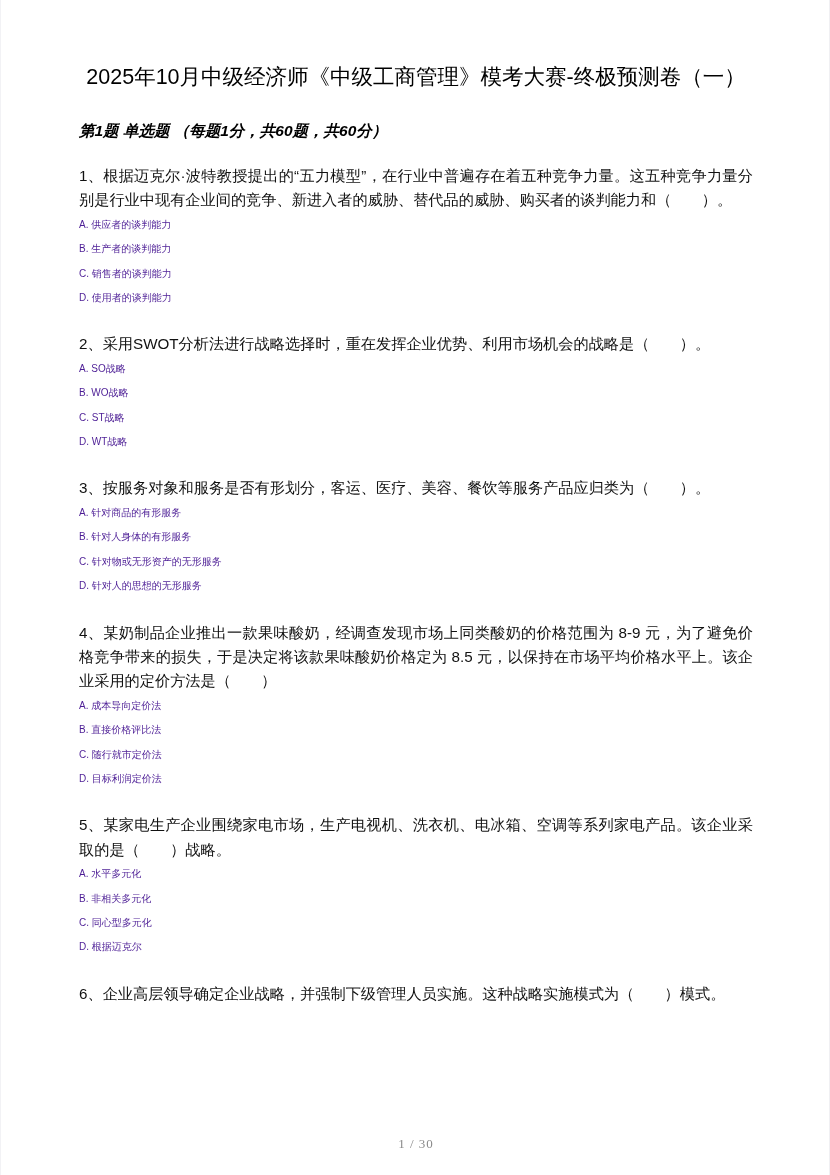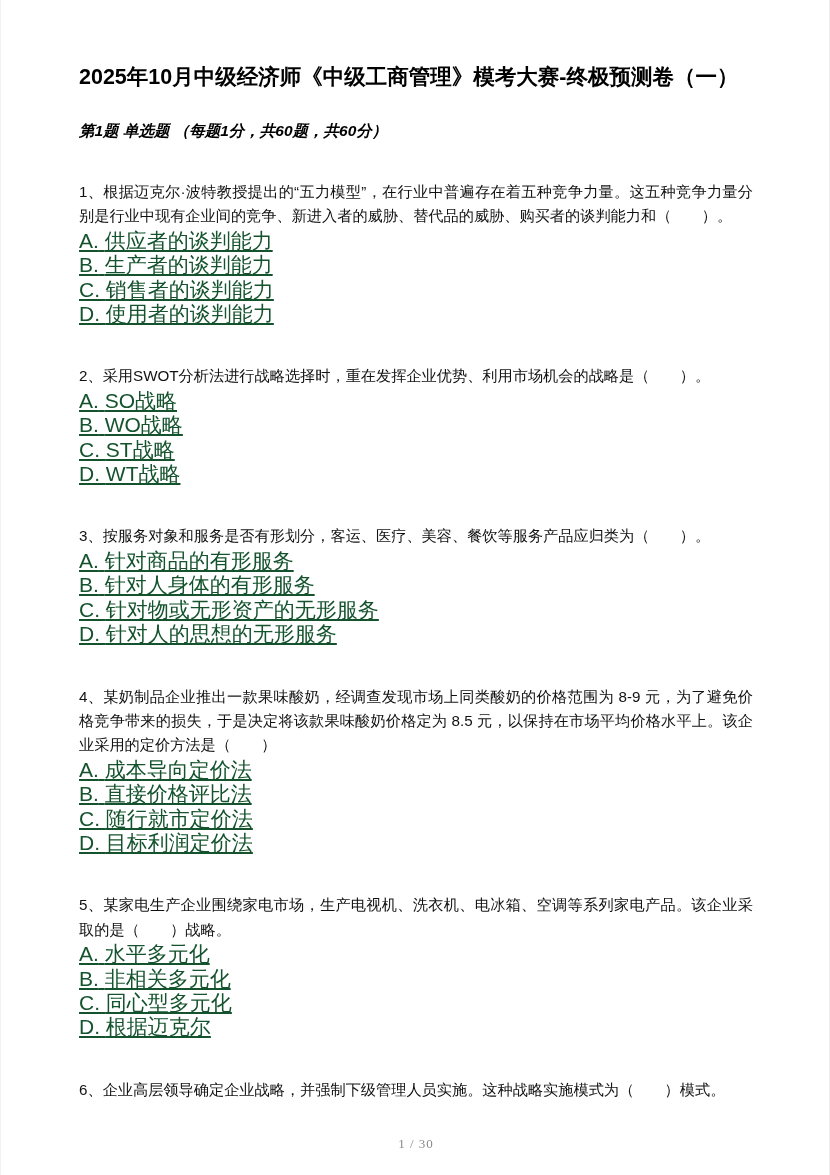--- a/index.html
+++ b/index.html
@@ -24,22 +24,23 @@
   .content {
     position: absolute;
     left: 78px;
     top: 0;
     width: 674px;
   }
   .doc-title {
     margin: 0;
     padding-top: 62px;
     font-size: 21.5px;
-    font-weight: bold;
+    font-weight: normal;
     line-height: 31px;
+    text-align: center;
     letter-spacing: 0px;
     color: #000;
   }
   .section-header {
     margin: 0;
     padding-top: 27px;
     font-size: 15.5px;
     font-weight: bold;
     line-height: 22px;
     color: #000;
@@ -47,33 +48,31 @@
   }
   .question-block {
     padding-top: 22px;
   }
   .question-stem {
     font-size: 15.2px;
     line-height: 24.4px;
     color: #111;
     text-align: justify;
     text-justify: inter-ideograph;
-    margin-top: 16px;
   }
   .options {
     margin: 0;
     padding: 0;
     list-style: none;
   }
   .option {
-    font-size: 21px;
+    font-size: 10px;
     line-height: 24.4px;
-    color: #14532d;
+    color: #4c1d95;
     white-space: nowrap;
-    text-decoration: underline;
   }
   .option-label {
     display: inline;
   }
   .option-text {
     display: inline;
   }
   .page-footer {
     position: absolute;
     left: 0;

